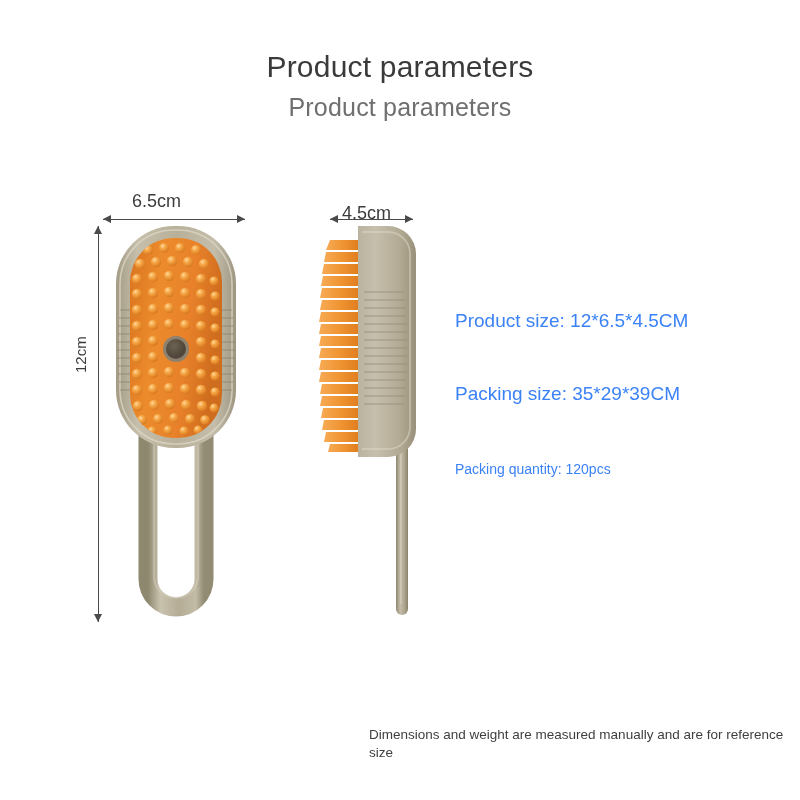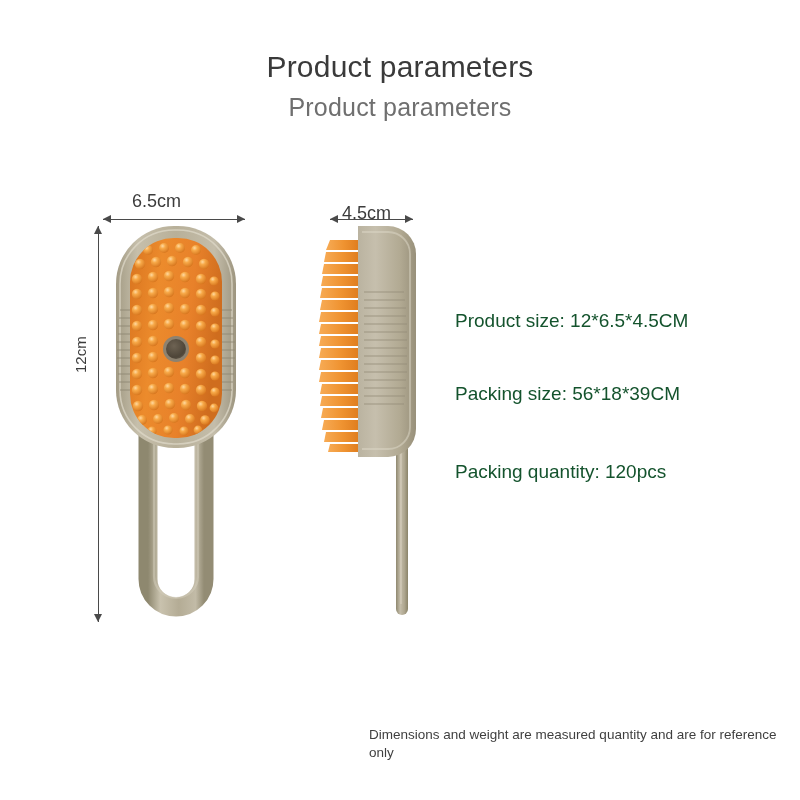--- a/index.html
+++ b/index.html
@@ -112,26 +112,26 @@
   }
   .arrow-v .cap.top    { top: 0;    border-bottom: 8px solid #4a4a4a; }
   .arrow-v .cap.bottom { bottom: 0; border-top: 8px solid #4a4a4a; }
 
   .arrow-v-12 { left: 94px; top: 226px; height: 396px; }
 
   
   .spec {
     position: absolute;
     font-size: 19px;
-    color: #14532d;
+    color: #3b82f6;
     white-space: nowrap;
   }
   .spec-1 { left: 455px; top: 310px; }
   .spec-2 { left: 455px; top: 383px; }
-  .spec-3 { left: 455px; top: 461px; font-size: 19px; }
+  .spec-3 { left: 455px; top: 461px; font-size: 14px; }
 
   
   .footnote {
     position: absolute;
     left: 369px;
     top: 726px;
     width: 420px;
     font-size: 13.5px;
     line-height: 1.35;
     color: #3f3f3f;
@@ -428,18 +428,18 @@
   <div class="dim-label dim-label-45">4.5cm</div>
 
   <div class="arrow-v arrow-v-12">
     <span class="bar"></span>
       <span class="cap top"></span>
       <span class="cap bottom"></span>
   </div>
   <div class="dim-label dim-label-12">12cm</div>
 
   <div class="spec spec-1">Product size: 12*6.5*4.5CM</div>
-  <div class="spec spec-2">Packing size: 56*18*39CM</div>
+  <div class="spec spec-2">Packing size: 35*29*39CM</div>
   <div class="spec spec-3">Packing quantity: 120pcs</div>
 
-  <div class="footnote">Dimensions and weight are measured quantity and are for reference only</div>
+  <div class="footnote">Dimensions and weight are measured manually and are for reference size</div>
 
 </div>
 
 </body></html>

